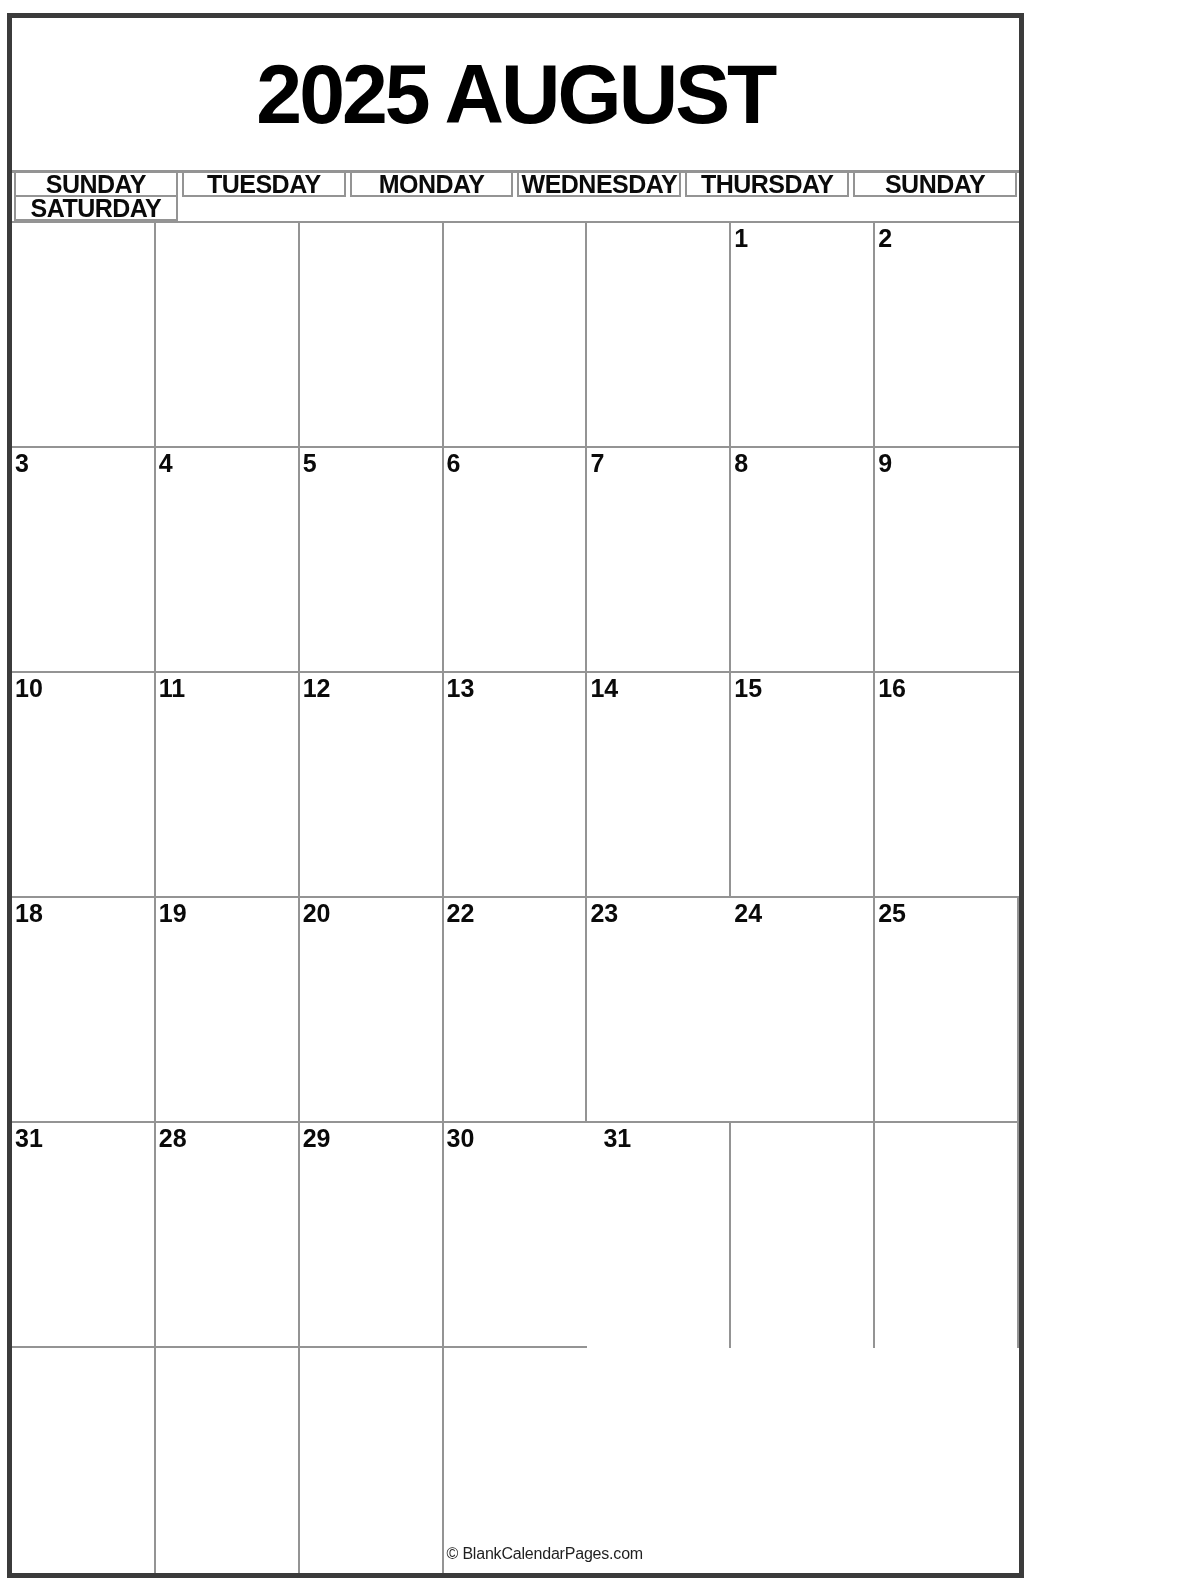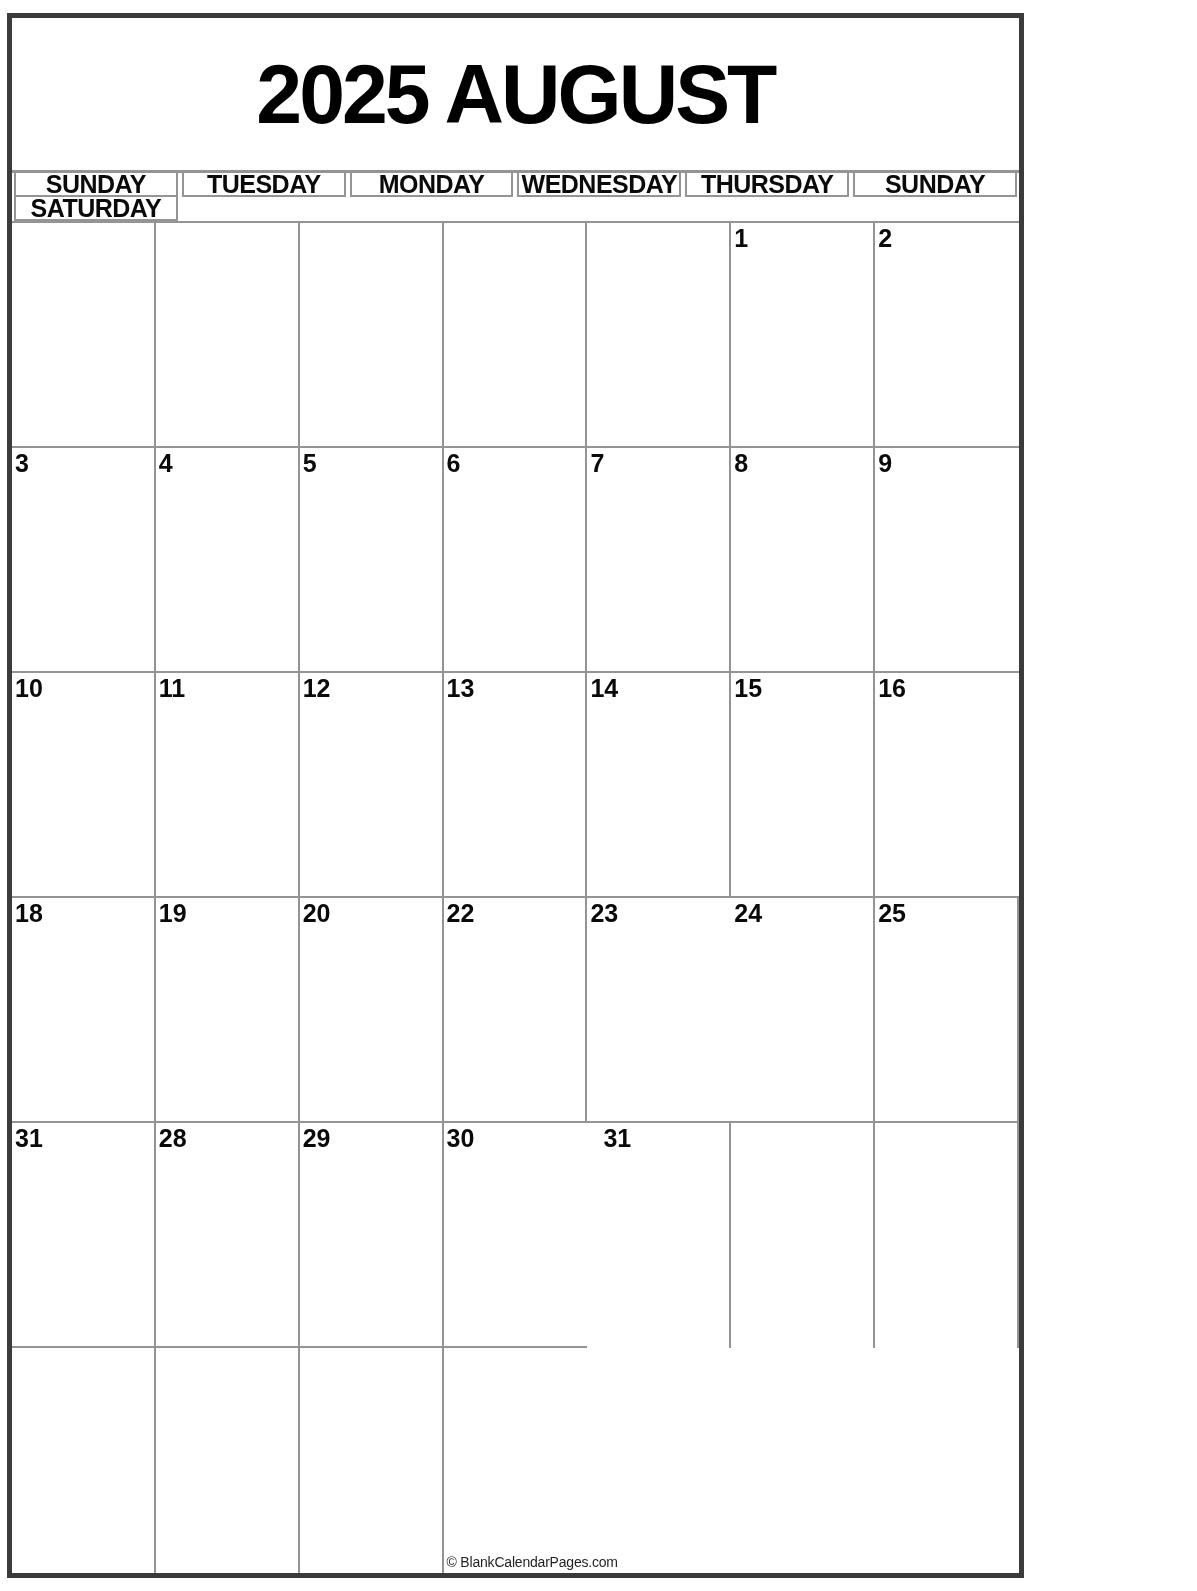--- a/index.html
+++ b/index.html
@@ -73,22 +73,22 @@
     display: inline-block;
     padding: 2px 0 0 3px;
     font-size: 25px;
     font-weight: bold;
     line-height: 1.05;
     color: #0a0a0a;
   }
   .watermark {
     position: absolute;
     left: 3px;
-    bottom: 3px;
-    font-size: 14px;
+    bottom: 10px;
+    font-size: 16px;
     letter-spacing: -0.2px;
     color: #1f1f1f;
     white-space: nowrap;
   }
 </style>
 </head>
 <body>
 
 <div class="frame">
   <div class="title-area">

